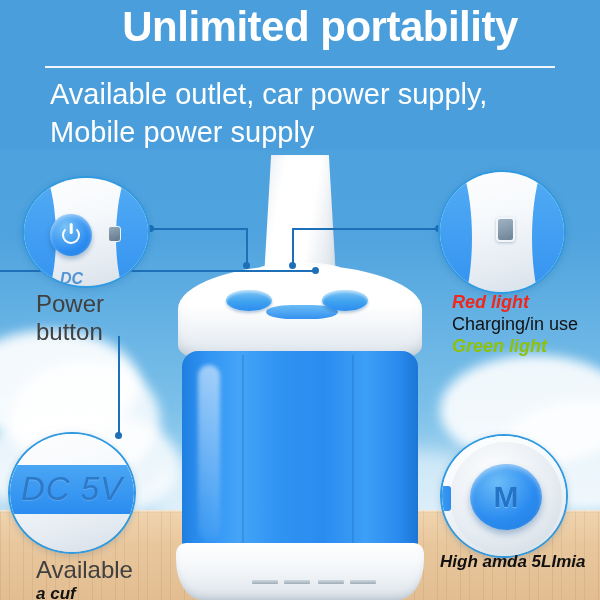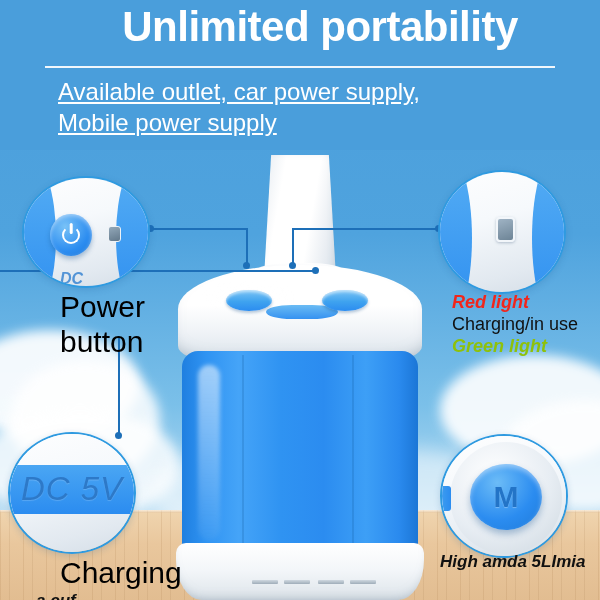--- a/index.html
+++ b/index.html
@@ -51,22 +51,22 @@
   .title {
     position:absolute; top:5px; left:0; width:600px; text-align:center;
     color:#ffffff; font-size:42px; font-weight:bold; letter-spacing:-.5px;
     line-height:1.05; white-space:nowrap;padding-left:40px;
   }
   .rule {
     position:absolute; top:66px; left:45px; width:510px; height:2px;
     background:#ffffff; opacity:.92;
   }
   .subtitle {
-    position:absolute; top:76px; left:58px; width:520px;
-    color:#ffffff; font-size:24px; line-height:1.3; font-weight:normal;text-decoration:underline;
+    position:absolute; top:76px; left:50px; width:520px;
+    color:#ffffff; font-size:29px; line-height:1.3; font-weight:normal;
   }
 
   
   .device { position:absolute; left:170px; top:155px; width:260px; height:445px; }
   .spout {
     position:absolute; left:92px; top:0px; width:76px; height:118px;
     background:linear-gradient(100deg,#e4eaf0 0%,#ffffff 26%,#ffffff 62%,#d7dfe8 100%);
     border-radius:7px 7px 4px 4px;
     clip-path:polygon(12% 0%, 88% 0%, 97% 100%, 3% 100%);
     box-shadow:inset -6px 0 10px -6px rgba(120,140,160,.5);
@@ -224,23 +224,22 @@
   
   .conn { position:absolute; background:#1d6fb8; }
   .dot {
     position:absolute; width:7px; height:7px; border-radius:50%;
     background:#1d6fb8;
   }
 
   
   .label-block { position:absolute; }
   .label-title {
-    color:#000000; font-size:30px; line-height:1.16; font-weight:normal;
+    color:#404040; font-size:24px; line-height:1.16; font-weight:normal;
     white-space:nowrap;
-    margin-left:24px;
   }
   .label-sub { font-size:18px; line-height:1.22; color:#111111; }
   .em-red   { color:#f1261c; font-style:italic; font-weight:bold; }
   .em-green { color:#8ec10a; font-style:italic; font-weight:bold; }
   .label-sub-italic { font-style:italic; font-weight:bold; font-size:17px; color:#111; }
 
   .lbl-power { left:36px; top:290px; }
   .lbl-pilot { left:452px; top:292px; }
   .lbl-charge{ left:36px;  top:556px; }
   .lbl-gear  { left:440px; top:552px; }
@@ -343,19 +342,19 @@
   <div class="label-title">button</div>
 </div>
 
 <div class="label-block lbl-pilot">
   <div class="label-sub em-red">Red light</div>
   <div class="label-sub">Charging/in use</div>
   <div class="label-sub em-green">Green light</div>
 </div>
 
 <div class="label-block lbl-charge">
-  <div class="label-title">Charging</div>
+  <div class="label-title">Available</div>
   <div class="label-sub-italic">a cuf</div>
 </div>
 
 <div class="label-block lbl-gear">
   <div class="label-sub-italic">High amda 5LImia</div>
 </div>
 
 </body></html>

